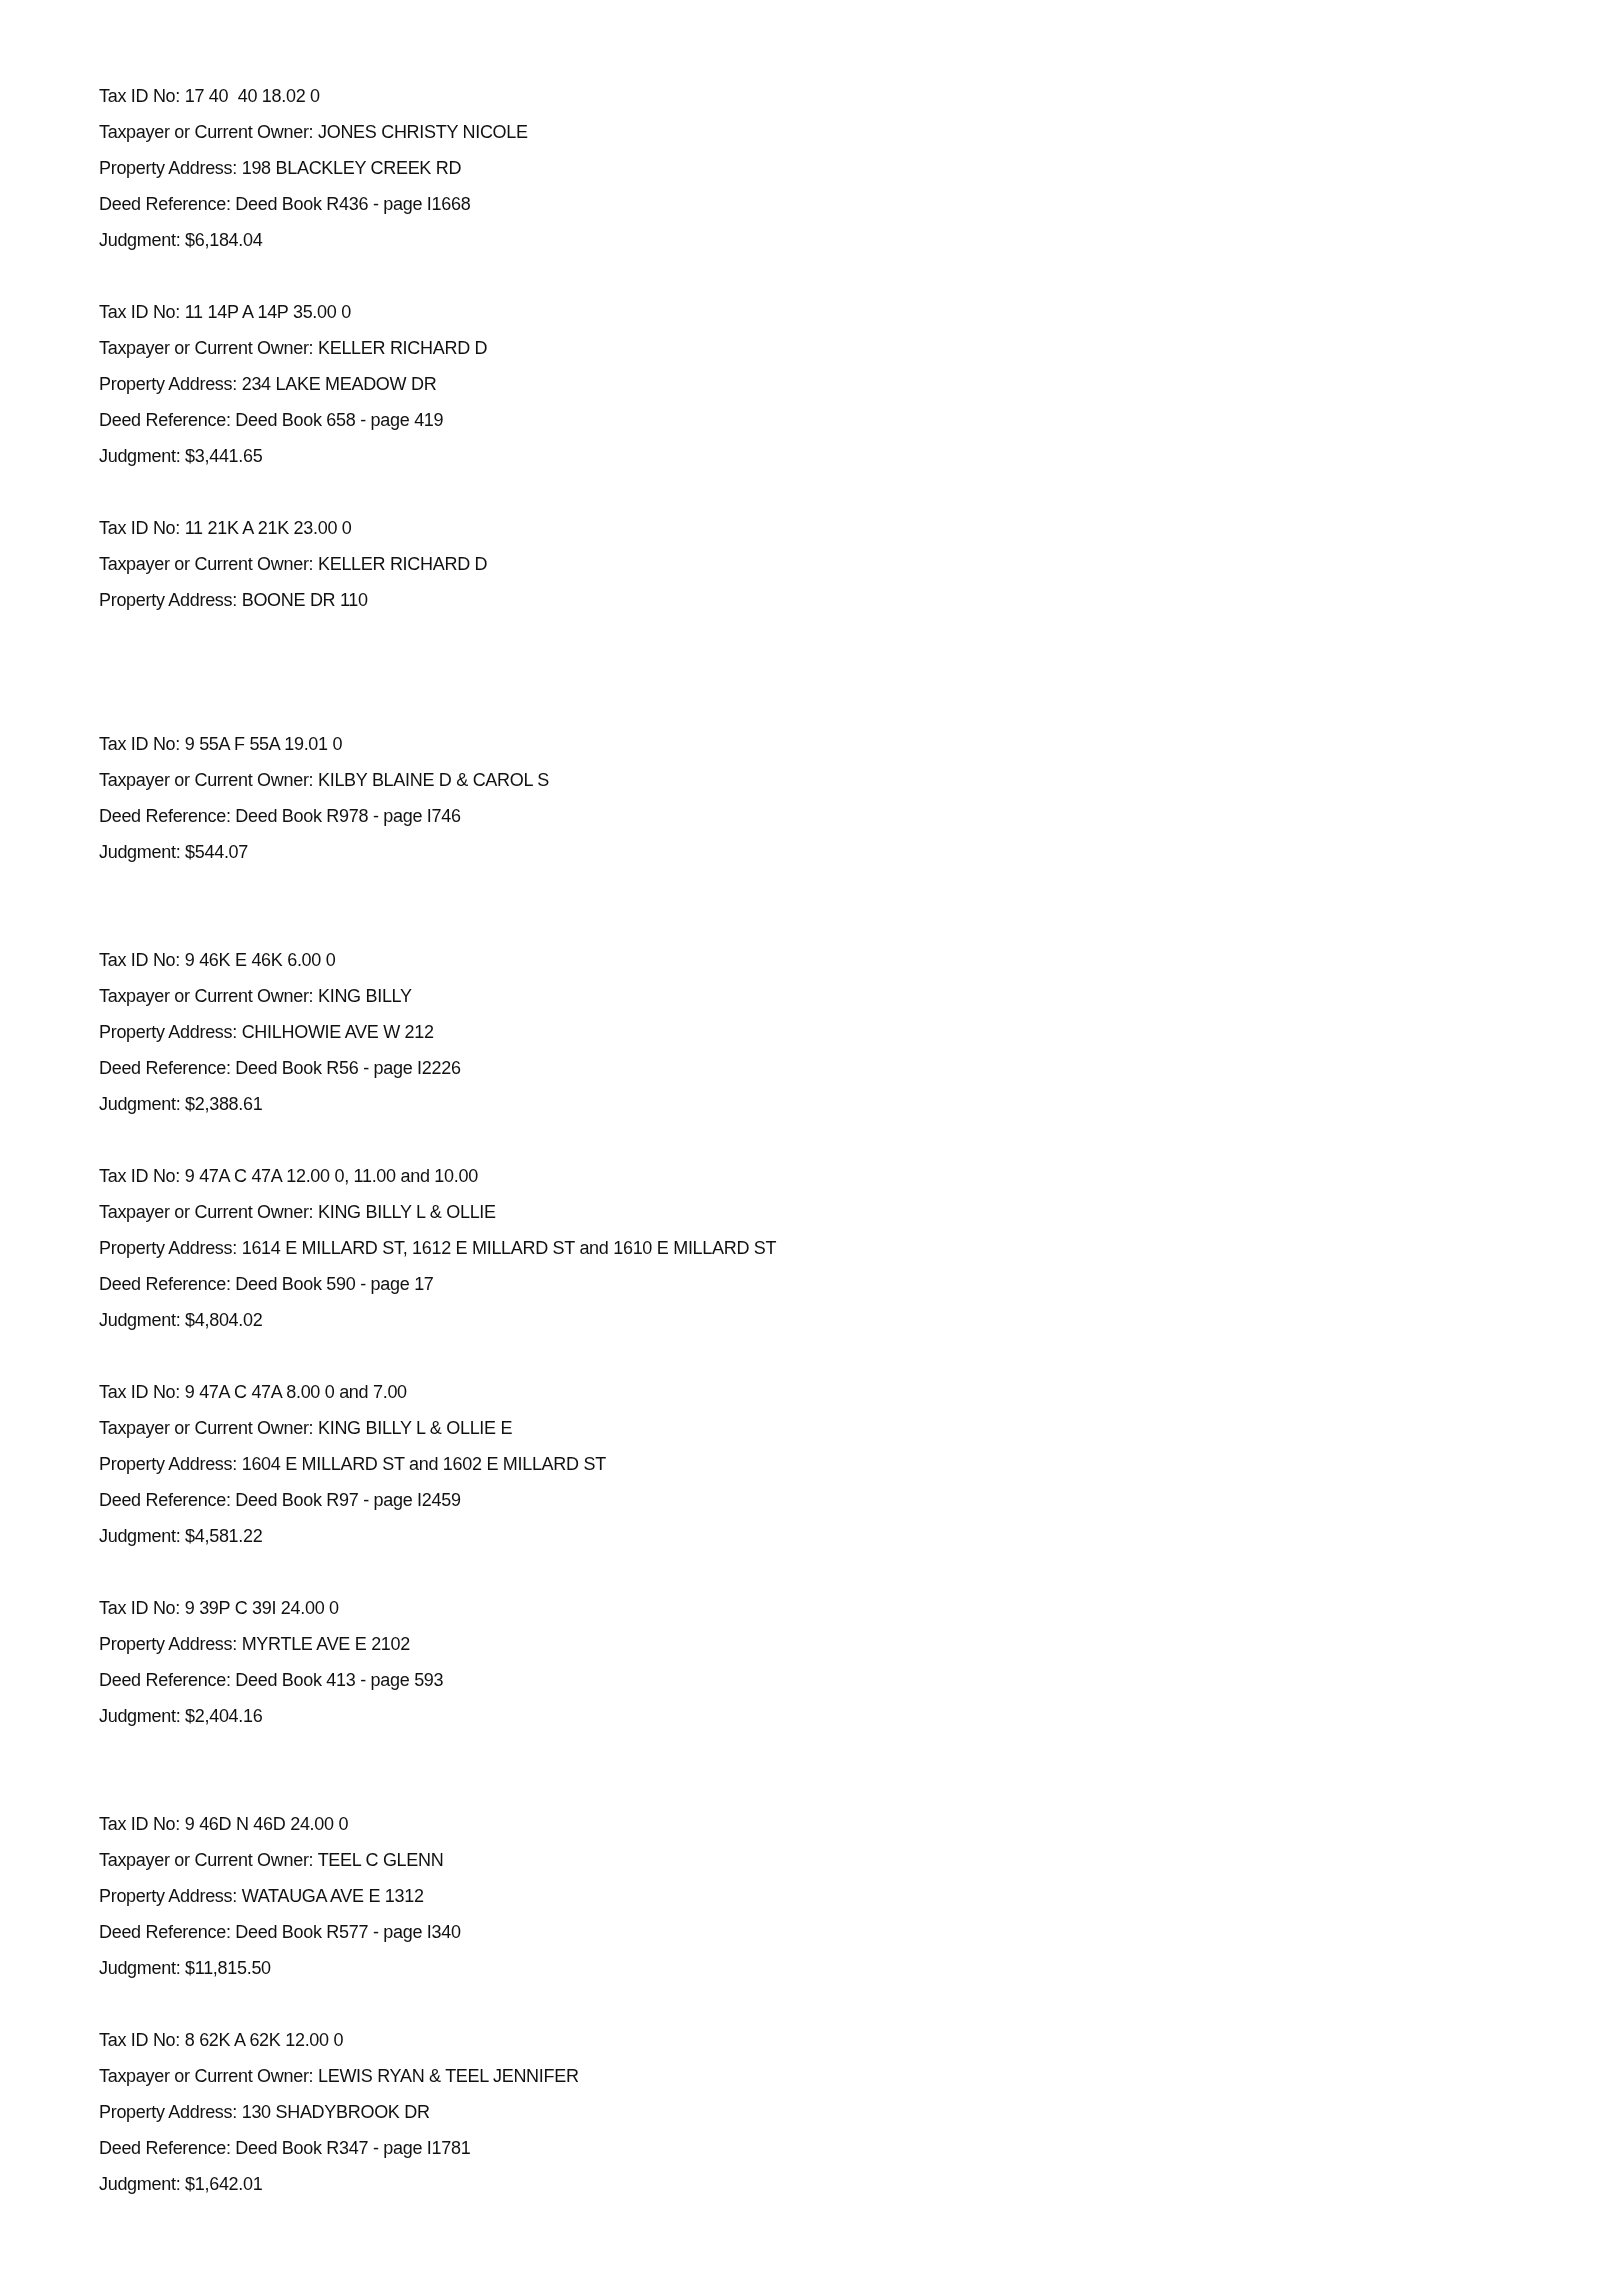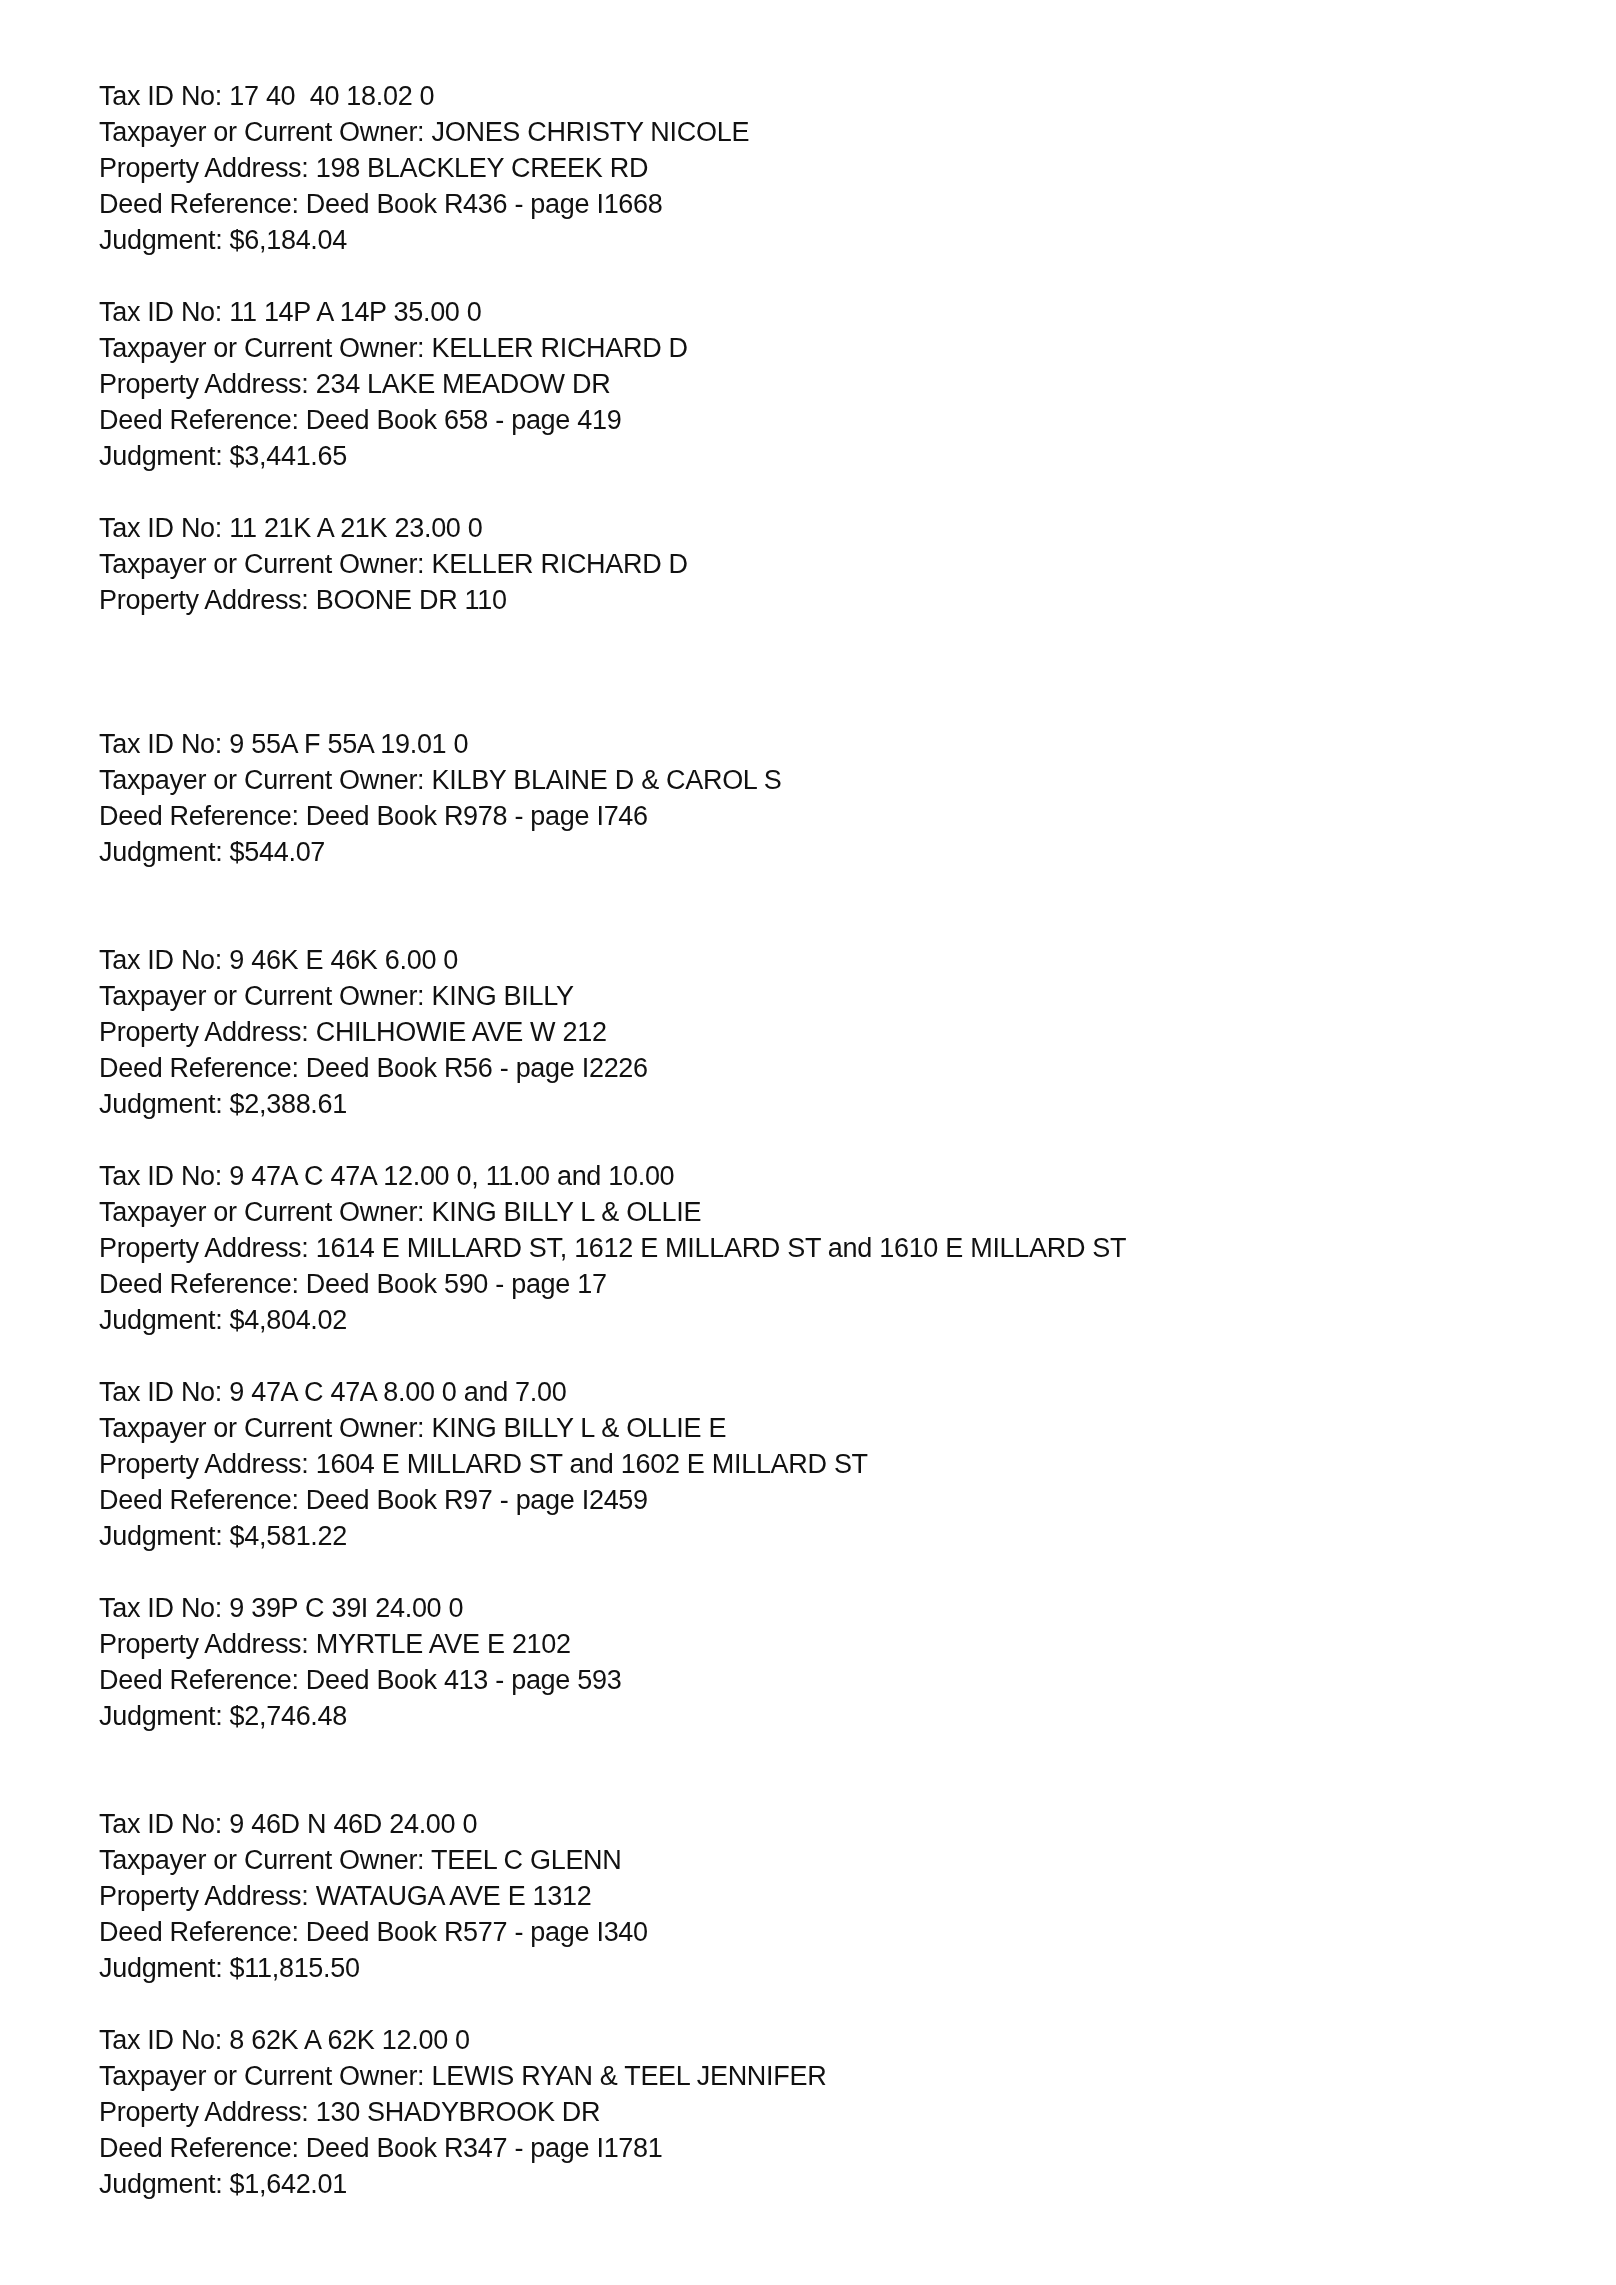--- a/index.html
+++ b/index.html
@@ -19,21 +19,21 @@
       position: absolute;
       left: 99px;
       top: 78px;
       width: 1470px;
     }
     .record {
       height: 216px;
       margin: 0;
     }
     .line {
-      font-size: 27px;
+      font-size: 18px;
       line-height: 36px;
       height: 36px;
       white-space: pre;
       letter-spacing: -0.3px;
     }
   </style>
 </head>
 <body>
 
 <div class="page" id="page">
@@ -87,21 +87,21 @@
     <div class="line"><span>Taxpayer or Current Owner: </span><span>KING BILLY L &amp; OLLIE E</span></div>
     <div class="line"><span>Property Address: </span><span>1604 E MILLARD ST and 1602 E MILLARD ST</span></div>
     <div class="line"><span>Deed Reference: </span><span>Deed Book R97 - page I2459</span></div>
     <div class="line"><span>Judgment: </span><span>$4,581.22</span></div>
   </div>
 
   <div class="record">
     <div class="line"><span>Tax ID No: </span><span>9 39P C 39I 24.00 0</span></div>
     <div class="line"><span>Property Address: </span><span>MYRTLE AVE E 2102</span></div>
     <div class="line"><span>Deed Reference: </span><span>Deed Book 413 - page 593</span></div>
-    <div class="line"><span>Judgment: </span><span>$2,746.48</span></div>
+    <div class="line"><span>Judgment: </span><span>$2,404.16</span></div>
   </div>
 
   <div class="record">
     <div class="line"><span>Tax ID No: </span><span>9 46D N 46D 24.00 0</span></div>
     <div class="line"><span>Taxpayer or Current Owner: </span><span>TEEL C GLENN</span></div>
     <div class="line"><span>Property Address: </span><span>WATAUGA AVE E 1312</span></div>
     <div class="line"><span>Deed Reference: </span><span>Deed Book R577 - page I340</span></div>
     <div class="line"><span>Judgment: </span><span>$11,815.50</span></div>
   </div>
 

